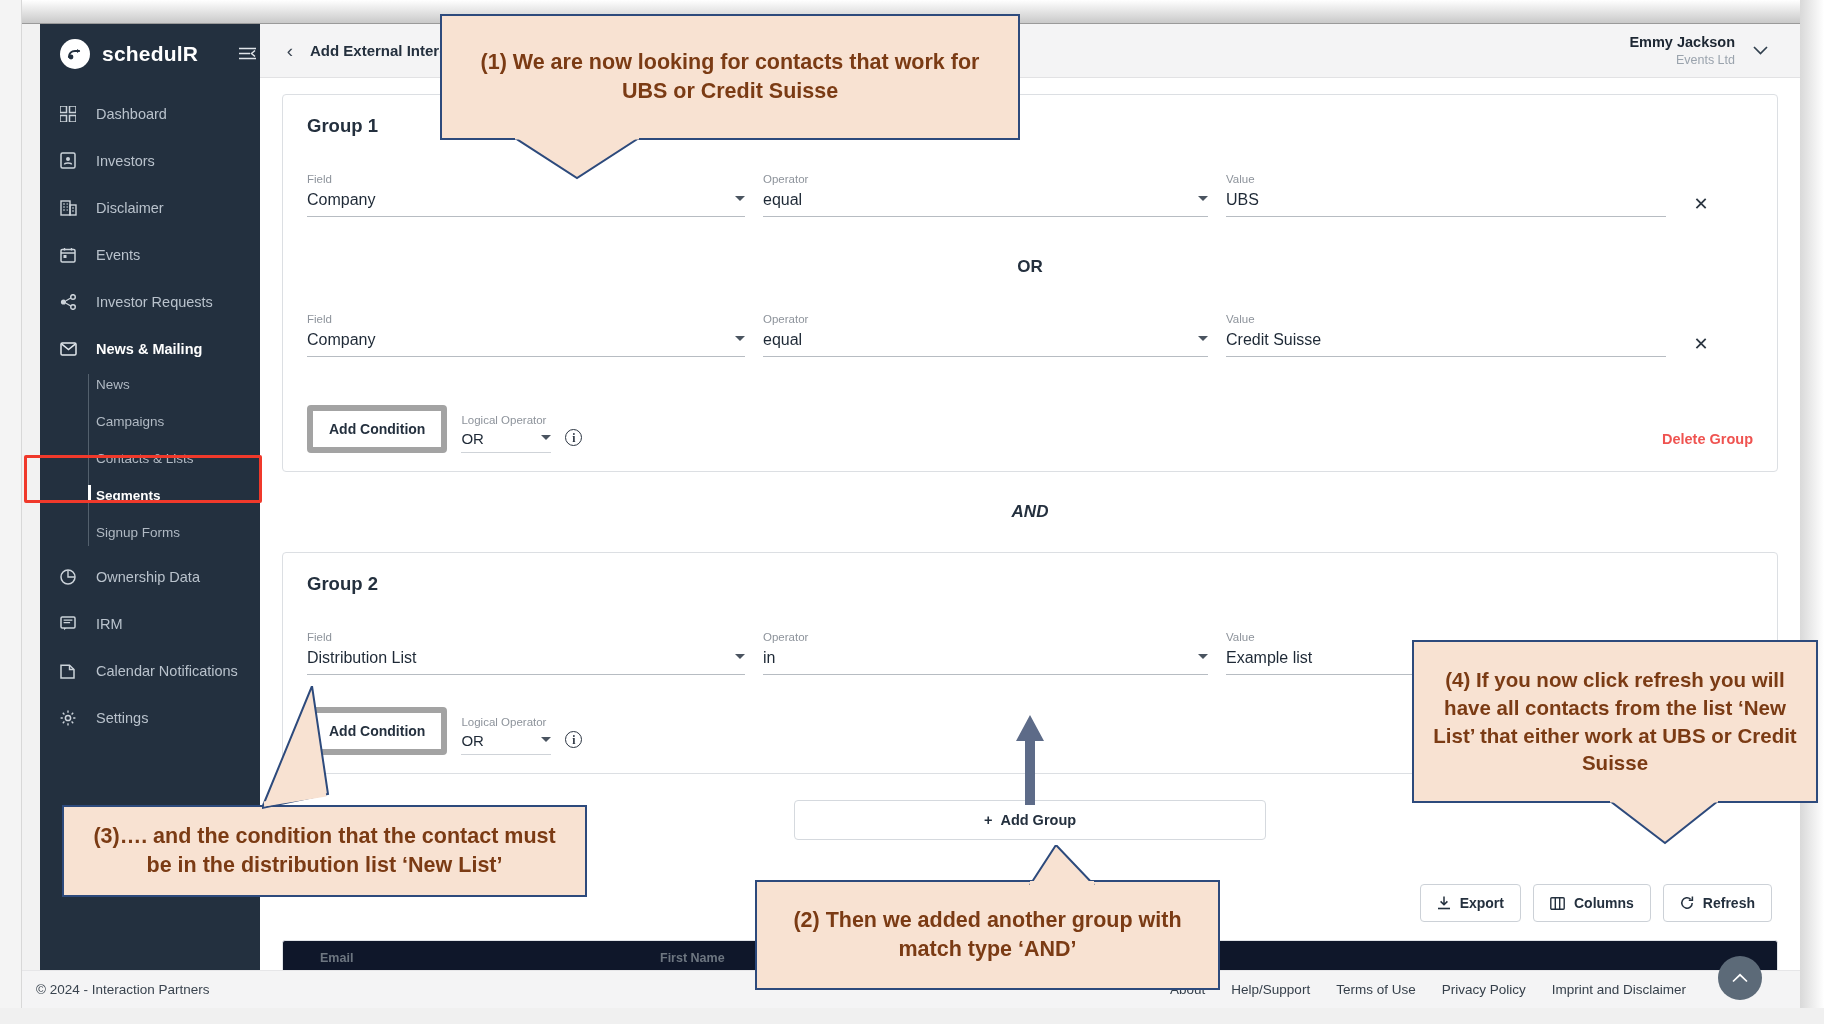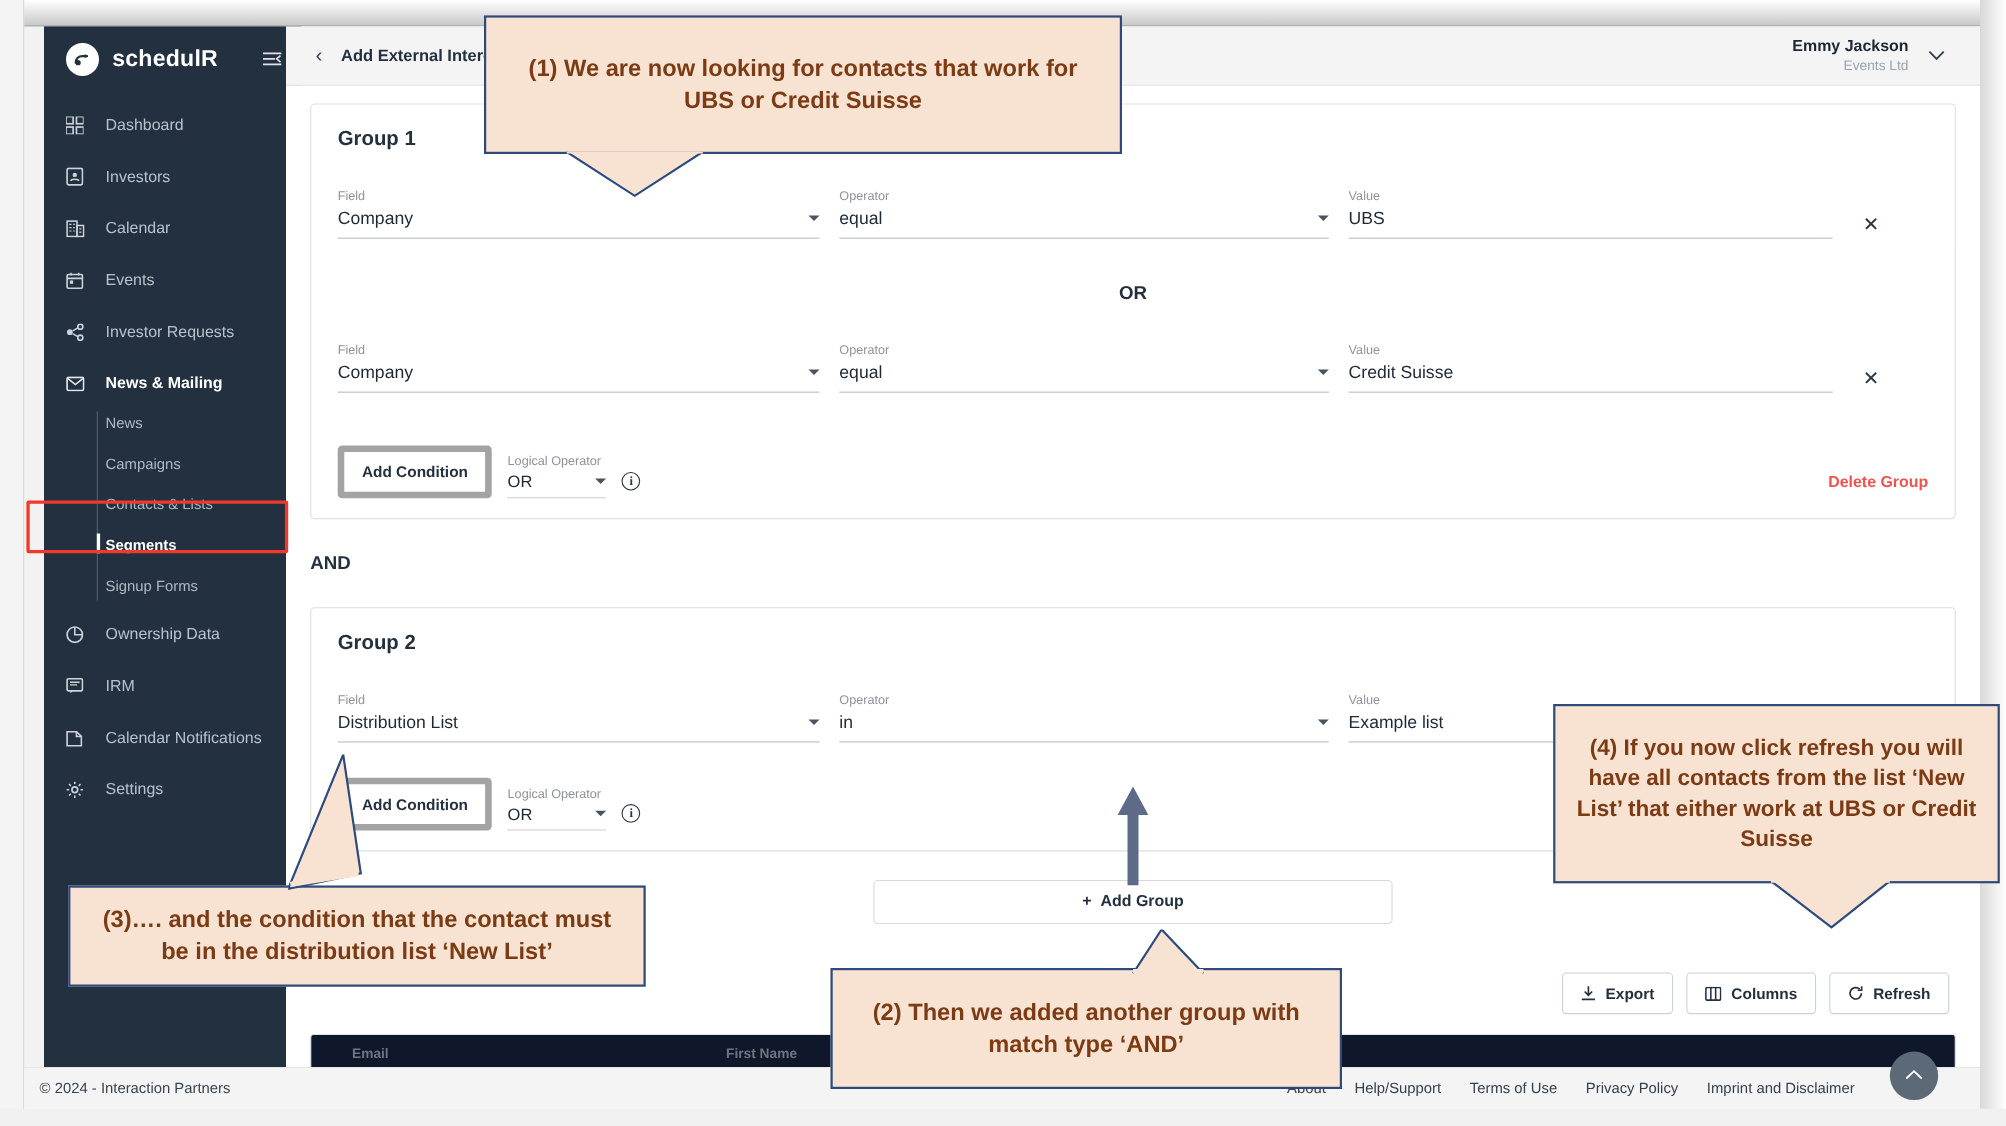--- a/index.html
+++ b/index.html
@@ -146,22 +146,22 @@
   .w-val   { width: 440px; }
   .row-x {
     width: 34px; text-align: center; font-size: 18px; color: #2c3642;
     cursor: pointer; padding-bottom: 4px;
   }
   .sep-or {
     text-align: center; font-size: 17px; font-weight: bold;
     color: #24303e; margin: 38px 0 36px 0;
   }
   .sep-and {
-    text-align: left; font-size: 17px; font-weight: bold;
-    color: #24303e; margin: 30px 0 30px 0;
+    text-align: center; font-size: 17px; font-weight: bold;
+    color: #24303e; margin: 30px 0 30px 0; font-style: italic;
   }
   .grp-footer { display: flex; align-items: flex-end; margin-top: 46px; }
   .btn-outline {
     border: 6px solid #a3a3a3; border-radius: 4px; background: #fff;
     font-size: 14px; font-weight: bold; color: #24303e;
     padding: 10px 16px; cursor: pointer;
   }
   .logop { margin-left: 14px; width: 90px; }
   .logop .lbl { font-size: 11.5px; color: #8d939b; display: block; margin-bottom: 4px; }
   .logop .val {
@@ -305,21 +305,21 @@
       </div>
 
       <div class="nav-item">
         <span class="nav-ico">
           <svg width="17" height="16" viewBox="0 0 17 16">
               <rect x="1" y="1" width="9" height="14" fill="none" stroke="#ccd3da" stroke-width="1.4"></rect>
               <rect x="10" y="5" width="6" height="10" fill="none" stroke="#ccd3da" stroke-width="1.4"></rect>
               <path d="M3 4h2M6.5 4h1.5M3 7h2M6.5 7h1.5M3 10h2M6.5 10h1.5M12 8h2M12 11h2" stroke="#ccd3da" stroke-width="1.1"></path>
             </svg>
         </span>
-        <span>Calendar</span>
+        <span>Disclaimer</span>
       </div>
 
       <div class="nav-item">
         <span class="nav-ico">
           <svg width="16" height="16" viewBox="0 0 16 16">
               <rect x="1" y="2.5" width="14" height="12.5" rx="1.2" fill="none" stroke="#ccd3da" stroke-width="1.5"></rect>
               <path d="M1 6h14" stroke="#ccd3da" stroke-width="1.5"></path>
               <rect x="3.5" y="8" width="3" height="3" fill="#ccd3da"></rect>
               <path d="M4.5 1v2.5M11.5 1v2.5" stroke="#ccd3da" stroke-width="1.4"></path>
             </svg>

